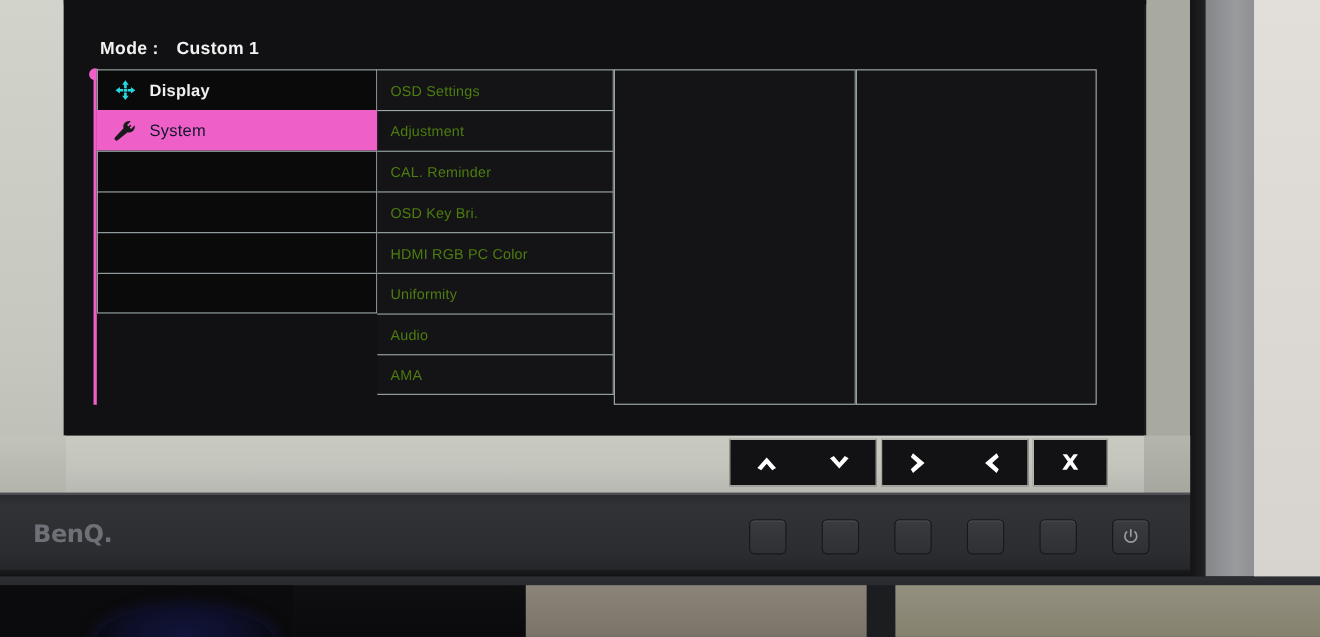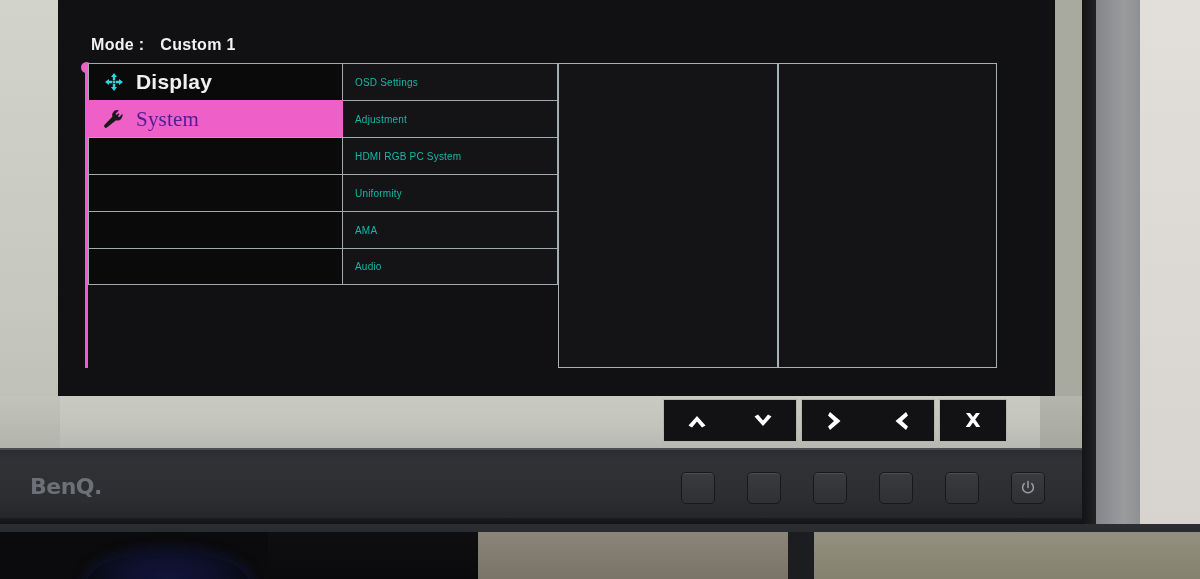--- a/index.html
+++ b/index.html
@@ -64,21 +64,20 @@
     left: 58px; top: 0;
     width: 984px; height: 400px;
     background: #1a1a1c;
   }
   .screen {
     position: absolute;
     left: 58px; top: 0;
     width: 982px; height: 398px;
     background: #111113;
     overflow: hidden;
-    padding-left: 15px;
   }
   .screen-matte {
     position: absolute;
     left: 58px; top: 396px;
     width: 984px; height: 54px;
     background: linear-gradient(180deg,#c9cac2 0%,#c3c4bc 55%,#b6b7b0 100%);
   }
   .matte-left {
     position: absolute;
     left: 0px; top: 396px;
@@ -284,48 +283,47 @@
   }
   .nav-item .nico {
     width: 26px; height: 24px;
     margin-right: 9px;
     flex: 0 0 26px;
     display: flex;
     align-items: center;
     justify-content: center;
   }
   .nav-item .nlabel {
-    font-size: 21px;
+    font-size: 15px;
     font-weight: bold;
     color: #f0f0f0;
     letter-spacing: 0.2px;
     white-space: nowrap;
   }
   .nav-item.selected .nlabel {
-    color: #4c1d95;
+    color: #0f172a;
     font-weight: normal;
-    font-family: Liberation Serif, serif;
   }
   .nav-item.blank .nlabel { color: transparent; }
 
   .sub-item {
     height: 37px;
     box-sizing: border-box;
     border: 1px solid #9fabad;
     border-bottom: none;
     border-left: none;
     background: #141416;
     display: flex;
     align-items: center;
     padding-left: 12px;
   }
   .sub-item:last-child { border-bottom: 1px solid #9fabad; }
   .sub-item .slabel {
-    font-size: 10px;
-    color: #14b8a6;
+    font-size: 13px;
+    color: #4d7c0f;
     letter-spacing: 0.2px;
     white-space: nowrap;
     text-align: right;
   }
 
   
   .keybar {
     position: absolute;
     left: 663px; top: 399px;
     display: flex;
@@ -417,30 +415,36 @@
         </div>
 
         <div class="col2">
           <div class="sub-item">
             <span class="slabel">OSD Settings</span>
           </div>
           <div class="sub-item">
             <span class="slabel">Adjustment</span>
           </div>
           <div class="sub-item">
-            <span class="slabel">HDMI RGB PC System</span>
+            <span class="slabel">CAL. Reminder</span>
+          </div>
+          <div class="sub-item">
+            <span class="slabel">OSD Key Bri.</span>
+          </div>
+          <div class="sub-item">
+            <span class="slabel">HDMI RGB PC Color</span>
           </div>
           <div class="sub-item">
             <span class="slabel">Uniformity</span>
           </div>
           <div class="sub-item">
+            <span class="slabel">Audio</span>
+          </div>
+          <div class="sub-item">
             <span class="slabel">AMA</span>
-          </div>
-          <div class="sub-item">
-            <span class="slabel">Audio</span>
           </div>
         </div>
 
         <div class="col3"></div>
         <div class="col4"></div>
 
       </div>
     </div>
   </div>
 

